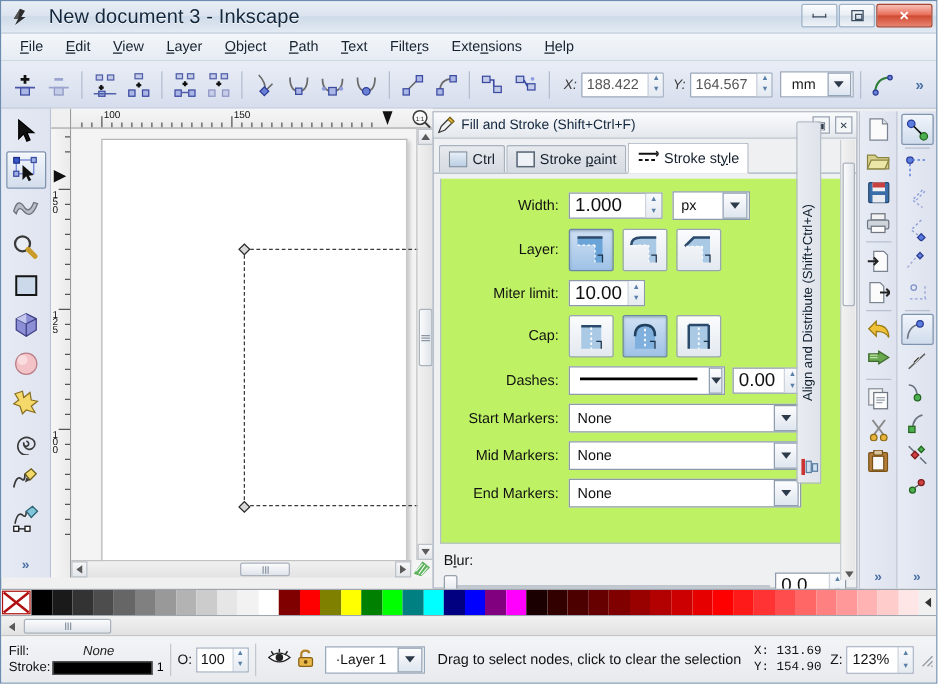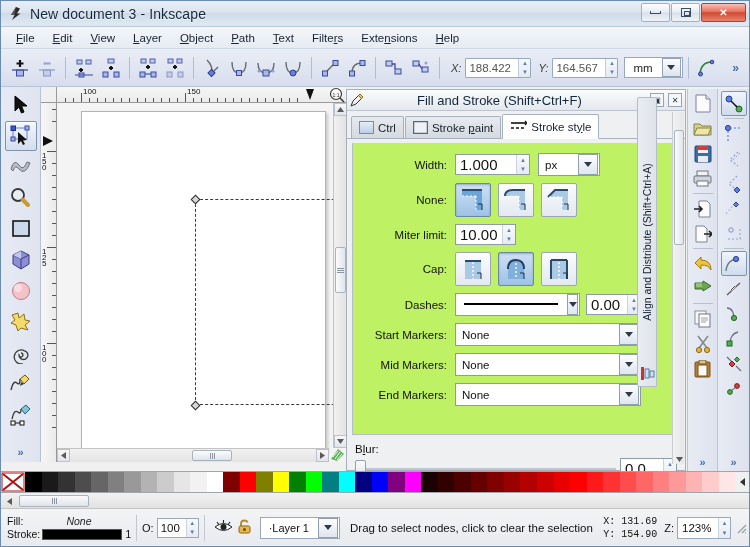--- a/index.html
+++ b/index.html
@@ -23,22 +23,23 @@
     position: absolute; left: 0; top: 0; width: 748px; height: 26px;
     background: linear-gradient(to bottom, #e9eef5 0%, #dbe4ef 45%, #cfdbe9 50%, #e2eaf3 100%);
     border-bottom: 1px solid #b6c6d8;
     display: flex; align-items: center;
   }
   .titlebar .tb-icon {
     width: 16px; height: 16px; margin-left: 7px; margin-right: 6px;
     position: relative;
   }
   .titlebar .title-text {
-    font-size: 14px; color: #12263c; letter-spacing: .1px;
+    font-size: 16px; color: #12263c; letter-spacing: .1px;
     text-shadow: 0 1px 0 rgba(255,255,255,.85);
+    margin-left: 9px;
   }
   .wincontrols { position: absolute; right: 3px; top: 2px; display: flex; gap: 1px; }
   .wbtn {
     width: 29px; height: 19px; border: 1px solid #9fb3c8;
     border-radius: 2px;
     background: linear-gradient(to bottom,#fdfdfe 0%,#e7edf4 48%,#d7e0ea 52%,#eef3f8 100%);
     display: flex; align-items: center; justify-content: center;
     color: #2a3c50; font-size: 10px;
   }
   .wbtn.close {
@@ -203,21 +204,21 @@
   
   .dock {
     position:absolute; left:345px; top:88px; width:340px; height:382px;
     background:#eff0f1; border:1px solid #a6b0bd;
   }
   .dock-title {
     height:21px; background: linear-gradient(to bottom,#fafbfc,#e4e8ed);
     border-bottom:1px solid #bcc4ce;
     display:flex; align-items:center; padding:0 3px; gap:4px;
   }
-  .dock-title .dt-text { font-size:13px; color:#12263c; flex:1;margin-left:48px; }
+  .dock-title .dt-text { font-size:11px; color:#12263c; flex:1; }
   .dt-btn {
     width:14px;height:14px; border:1px solid #98a4b2; background:#f4f6f8;
     display:flex;align-items:center;justify-content:center; font-size:8px; color:#2b3a4b;
   }
   .tabs {
     display:flex; align-items:flex-end; height:25px; padding-left:4px;
     border-bottom:1px solid #a8b2bf; margin-top:3px;
   }
   .tab {
     display:flex;align-items:center;gap:4px;
@@ -817,21 +818,21 @@
         </div>
         <div class="combo" style="width:62px;margin-left:8px">
           <span class="cval">px</span>
           <span class="cbtn">
               <i class="chev"></i>
             </span>
         </div>
       </div>
 
       <div class="frow">
-        <span class="flabel">None:</span>
+        <span class="flabel">Layer:</span>
         <div class="togglerow">
           <div class="tgl on">
             <svg width="26" height="24" viewBox="0 0 26 24">
               <path d="M2 2 H22 V22 H16 V8 H2 Z" fill="#6aa4d8"></path>
               <path d="M2 2 H22" stroke="#2b4a6b" stroke-width="2"></path>
               <path d="M16 8 V22 M2 8 H16" stroke="#fff" stroke-width="1" stroke-dasharray="2 2"></path>
               <path d="M18 16 H22 V22" fill="none" stroke="#1d3247" stroke-width="1"></path>
             </svg>
           </div>
           <div class="tgl">

